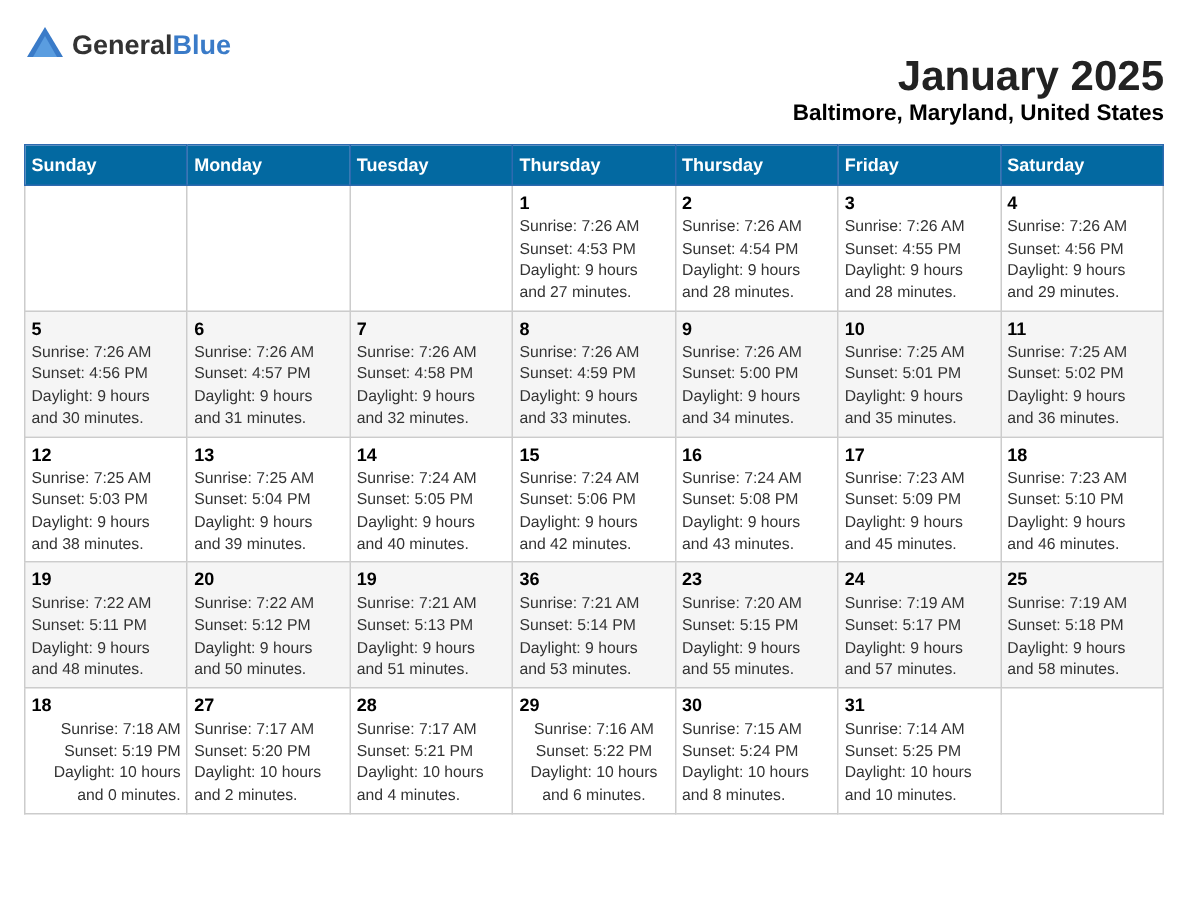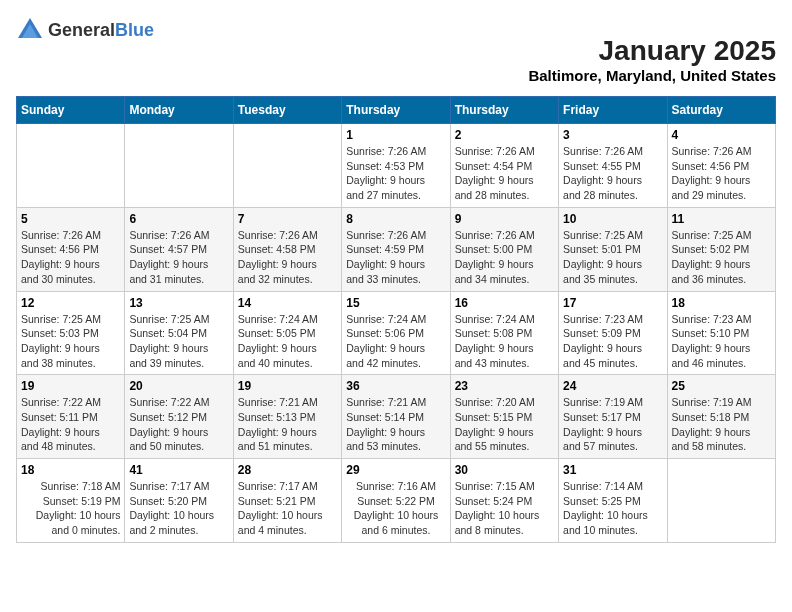--- a/index.html
+++ b/index.html
@@ -307,21 +307,21 @@
       </tr>
       <tr>
         <td>
           <div class="day-num">18</div>
           <div class="day-detail" style="white-space: pre-line; text-align: right;">Sunrise: 7:18 AM
 Sunset: 5:19 PM
 Daylight: 10 hours
 and 0 minutes.</div>
         </td>
         <td>
-          <div class="day-num">41</div>
+          <div class="day-num">27</div>
           <div class="day-detail" style="white-space: pre-line;">Sunrise: 7:17 AM
 Sunset: 5:20 PM
 Daylight: 10 hours
 and 2 minutes.</div>
         </td>
         <td>
           <div class="day-num">28</div>
           <div class="day-detail" style="white-space: pre-line;">Sunrise: 7:17 AM
 Sunset: 5:21 PM
 Daylight: 10 hours

